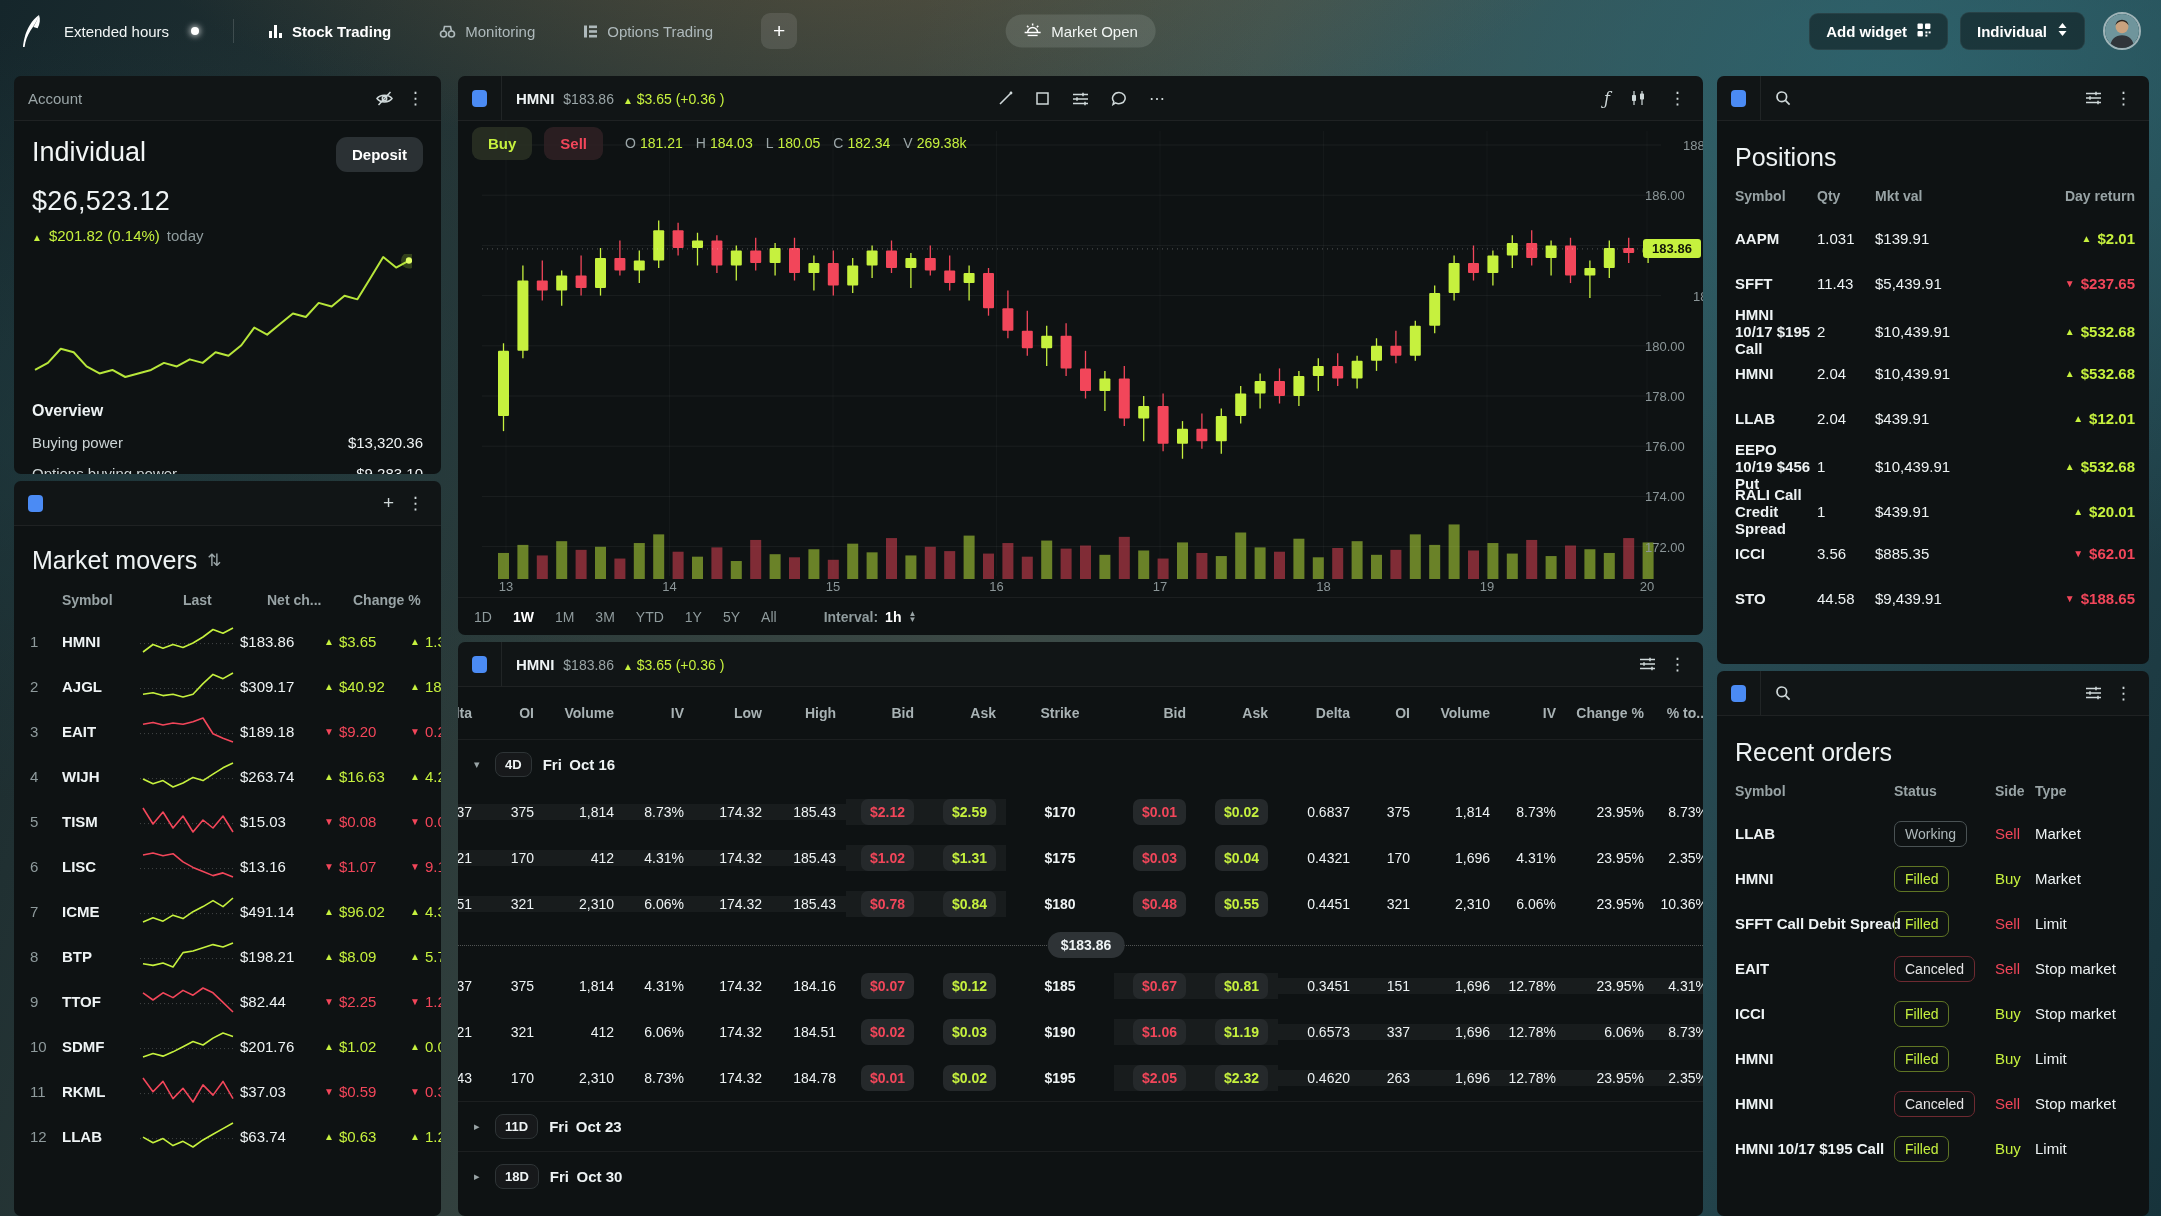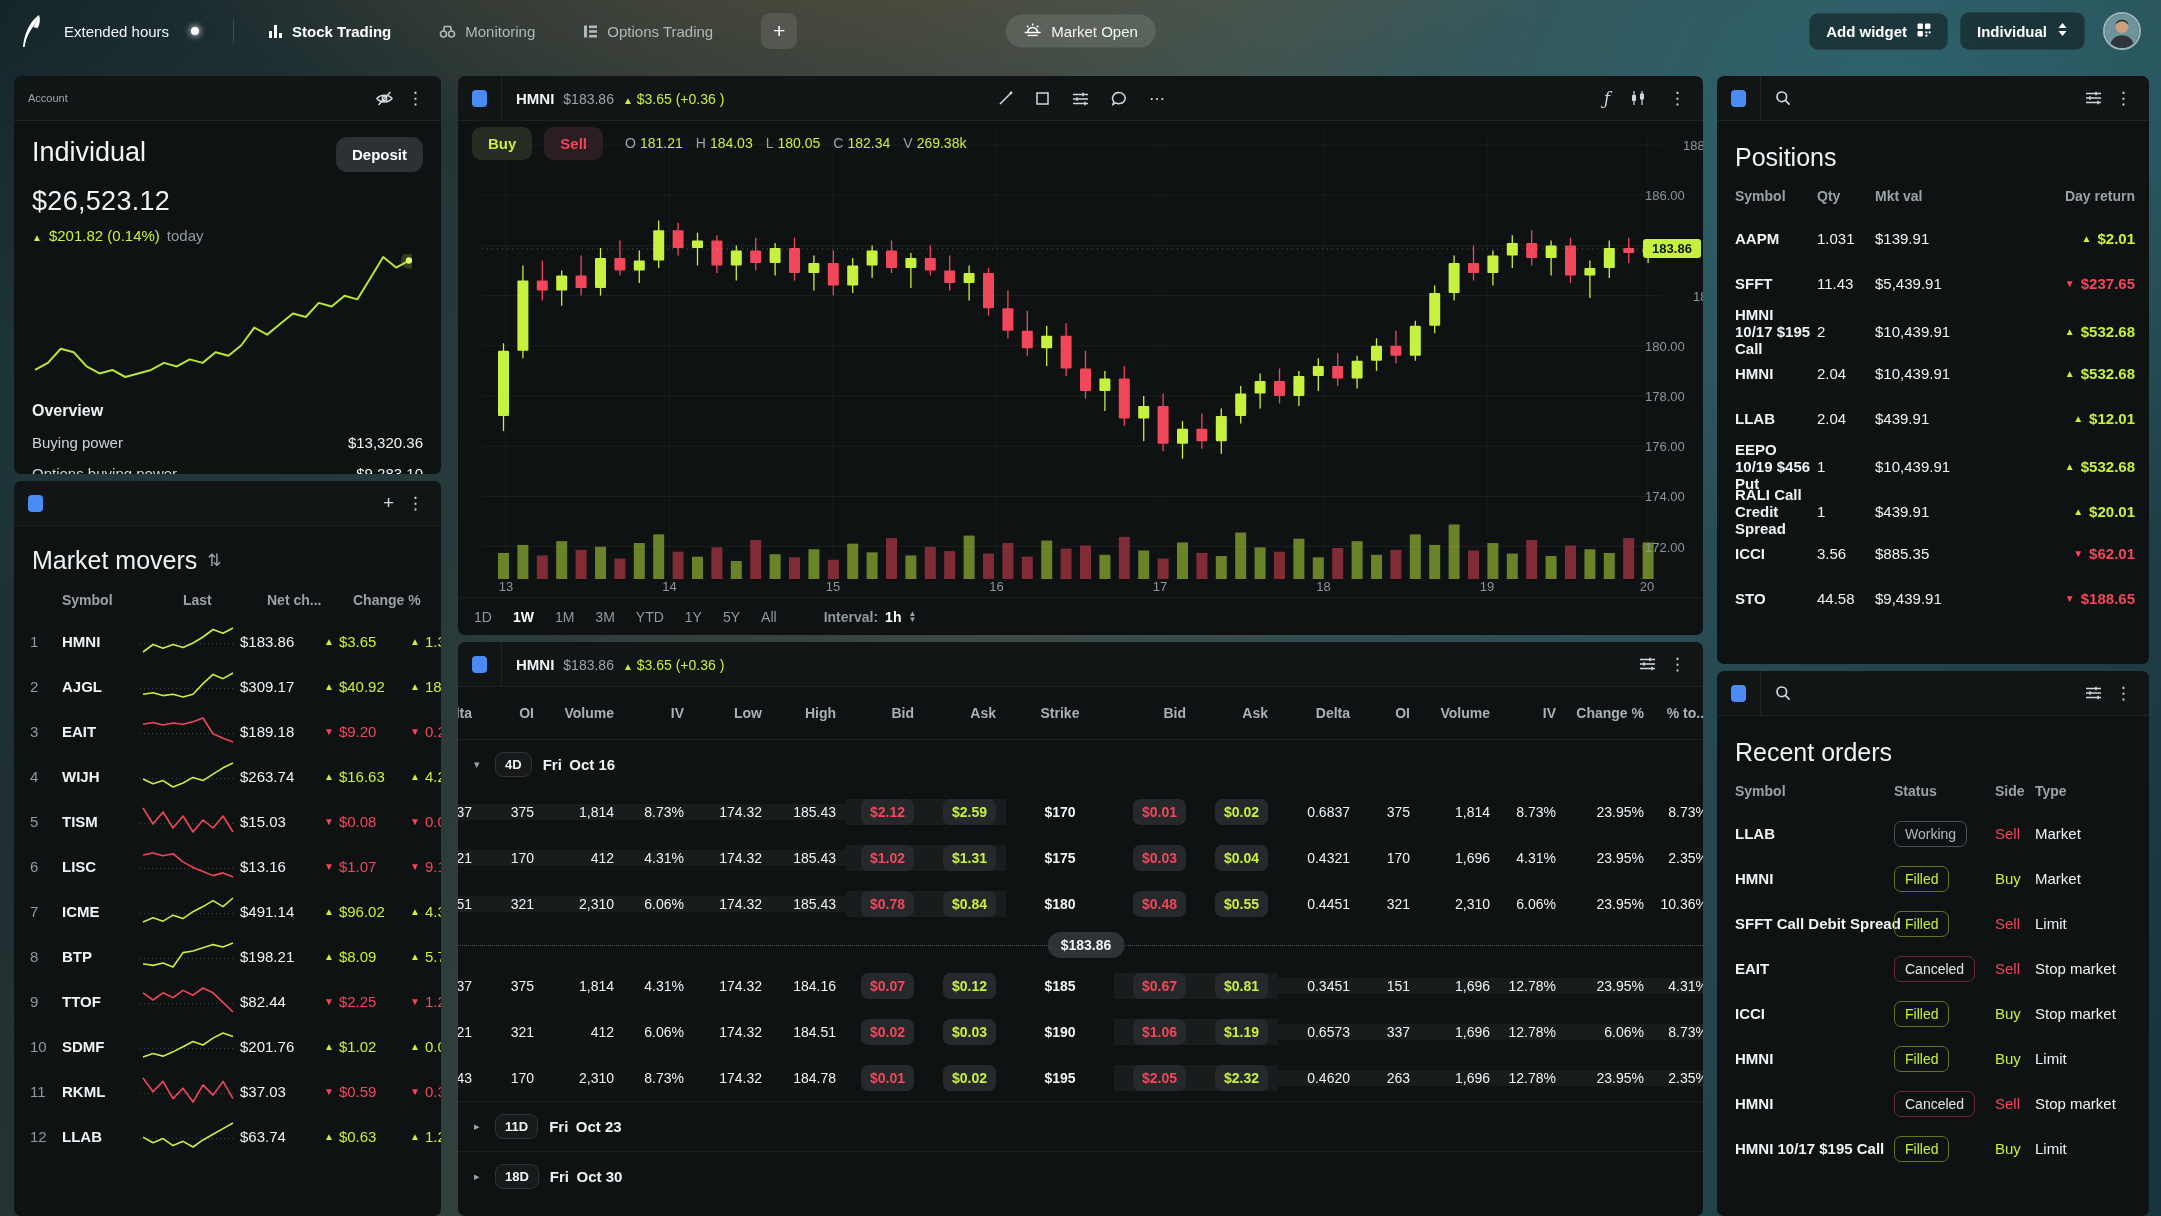--- a/index.html
+++ b/index.html
@@ -47,21 +47,21 @@
   .w-orders    { left:1717px; top:671px; width:432px;  height:545px; }
 
   .whead { height:45px; display:flex; align-items:center; padding:0 14px; gap:10px; border-bottom:1px solid rgba(255,255,255,0.06); background:rgba(255,255,255,0.015); }
   .handle { width:15px; height:17px; border-radius:4px; background:#4b8bf4; flex:0 0 auto; }
   .vsep { width:1px; align-self:stretch; background:rgba(255,255,255,0.07); margin:0 4px; }
   .whead .spacer { flex:1; }
   .icon-btn { display:flex; align-items:center; justify-content:center; color:#cfd8d9; }
   .kebab { font-size:17px; color:#cfd8d9; padding:0 3px; }
 
   
-  .acct-title { font-size:11px; color:#9aa5a7; }
+  .acct-title { font-size:15px; color:#9aa5a7; }
   .acct-body { padding:16px 18px 0 18px; position:relative; }
   .acct-name-row { display:flex; align-items:flex-start; justify-content:space-between; }
   .acct-name { font-size:27px; color:#f2f6f6; font-weight:400; }
   .deposit-btn { background:#2b3134; border-radius:11px; padding:9px 16px; font-size:15px; font-weight:bold; color:#fff; }
   .acct-balance { font-size:27px; margin-top:14px; letter-spacing:0.3px; }
   .acct-delta { margin-top:10px; font-size:15px; display:flex; gap:7px; align-items:baseline; }
   .acct-spark { margin-top:10px; height:128px; }
   .ov-title { font-size:16px; font-weight:bold; margin-top:20px; }
   .ov-row { display:flex; justify-content:space-between; font-size:15px; margin-top:14px; color:#cdd5d6; }
   .ov-row .val { color:#eef3f4; }

